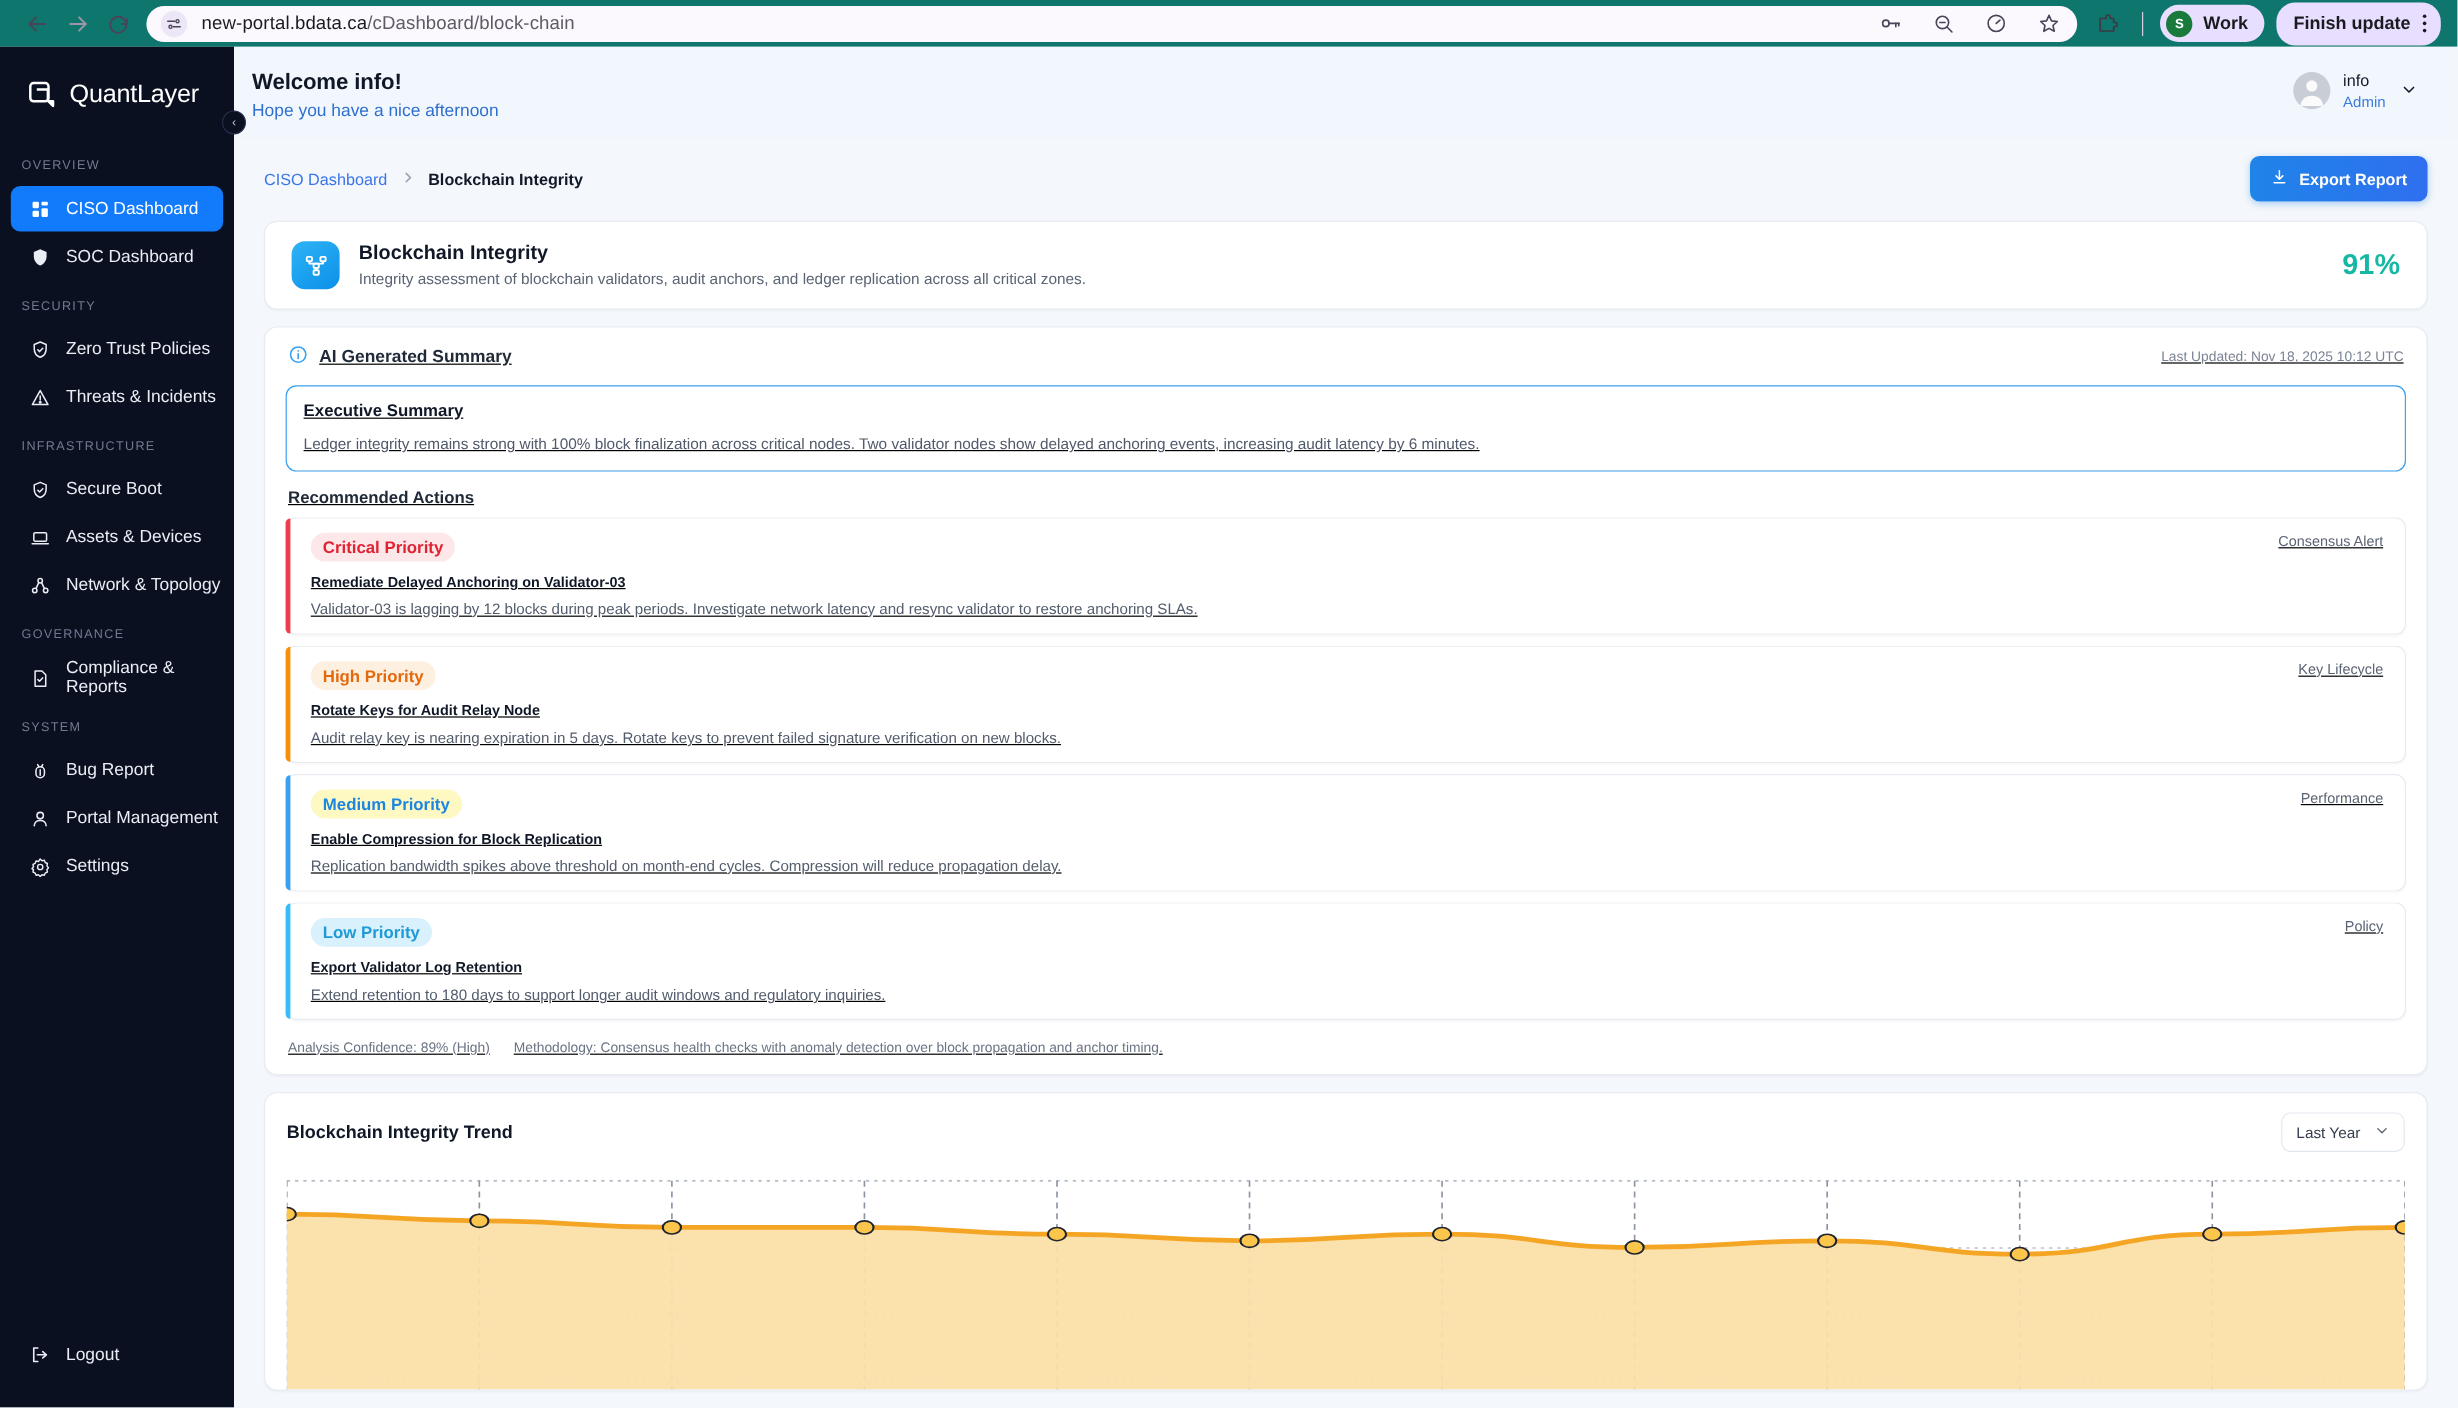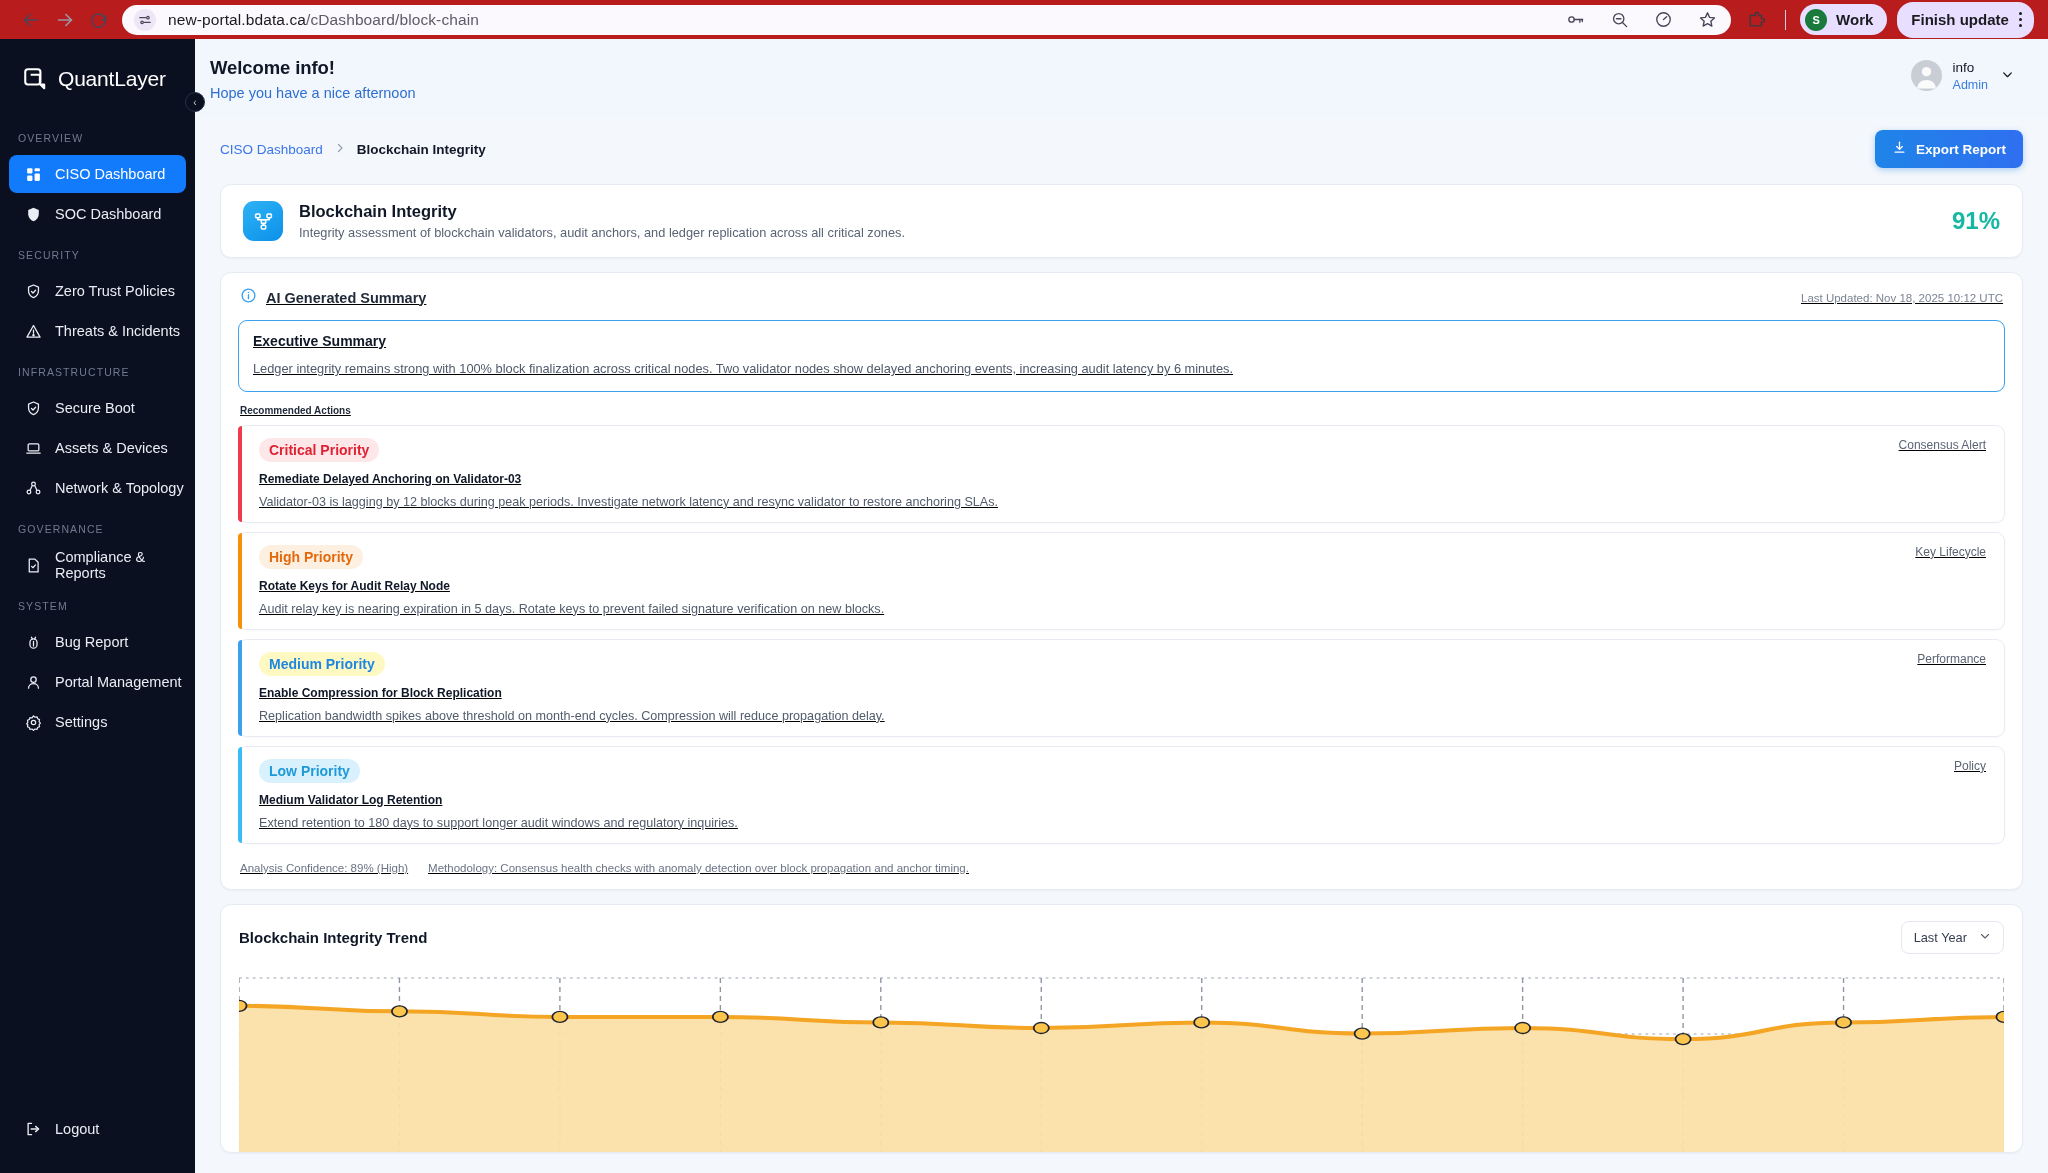--- a/index.html
+++ b/index.html
@@ -6,21 +6,21 @@
   html, body {
     width: 2048px; height: 1173px;
     font-family: "Liberation Sans", sans-serif;
     background: #f4f7fb;
     overflow: hidden;
   }
 
   
   .browser-bar {
     height: 39px;
-    background: #b91c1c;
+    background: #0f766e;
     display: flex;
     align-items: center;
     padding: 0 14px;
   }
   .nav-btn {
     width: 34px; height: 34px;
     display: flex; align-items: center; justify-content: center;
     border-radius: 50%;
     color: #4a4458;
     flex: 0 0 auto;
@@ -188,21 +188,21 @@
   .ai-title { font-size: 14.5px; font-weight: 600; color: #1f2937; }
   .ai-updated { font-size: 11.5px; color: #7b8494; }
 
   .exec-box {
     border: 1px solid #3aa0f0; border-radius: 9px;
     padding: 12px 14px 13px 14px; margin-bottom: 13px;
   }
   .exec-title { font-size: 14px; font-weight: 700; color: #101828; }
   .exec-text { font-size: 12.8px; color: #505a6b; margin-top: 11px; line-height: 1.4; }
 
-  .rec-title { font-size: 10px; font-weight: 600; color: #1f2937; margin: 0 2px 9px 2px; }
+  .rec-title { font-size: 14px; font-weight: 600; color: #1f2937; margin: 0 2px 9px 2px; }
 
   .rec {
     position: relative;
     border: 1px solid #e8ecf2; border-left: none;
     border-radius: 9px;
     padding: 12px 18px 13px 21px;
     margin-bottom: 9px;
     background: #fff;
     box-shadow: 0 1px 2px rgba(16,24,40,.03);
     display: flex;
@@ -586,21 +586,21 @@
             <span class="badge med">Medium Priority</span>
             <div class="rec-h">Enable Compression for Block Replication</div>
             <div class="rec-d">Replication bandwidth spikes above threshold on month-end cycles. Compression will reduce propagation delay.</div>
           </div>
           <div class="rec-cat">Performance</div>
         </div>
 
         <div class="rec low">
           <div class="rec-body">
             <span class="badge low">Low Priority</span>
-            <div class="rec-h">Medium Validator Log Retention</div>
+            <div class="rec-h">Export Validator Log Retention</div>
             <div class="rec-d">Extend retention to 180 days to support longer audit windows and regulatory inquiries.</div>
           </div>
           <div class="rec-cat">Policy</div>
         </div>
 
         <div class="meta-row">
           <span>Analysis Confidence: 89% (High)</span>
           <span>Methodology: Consensus health checks with anomaly detection over block propagation and anchor timing.</span>
         </div>
       </div>

